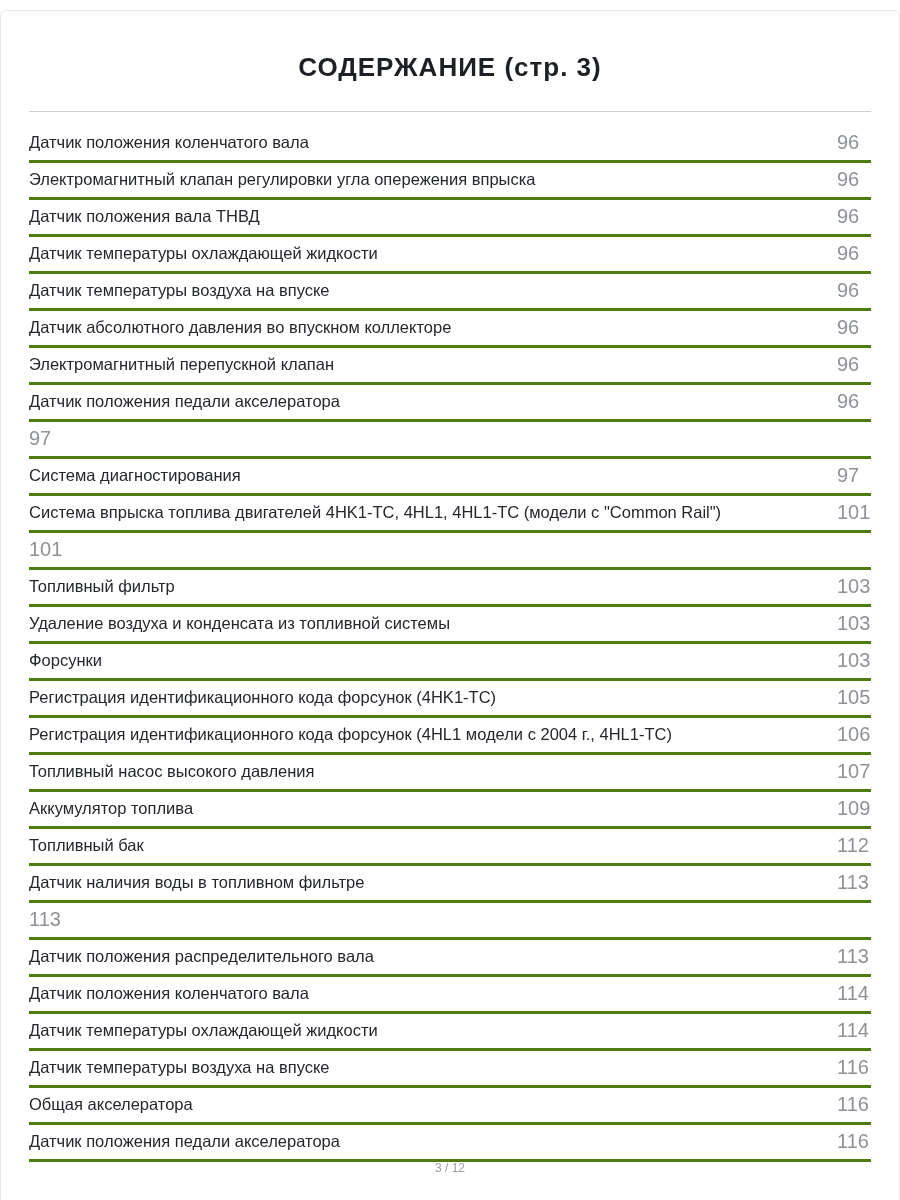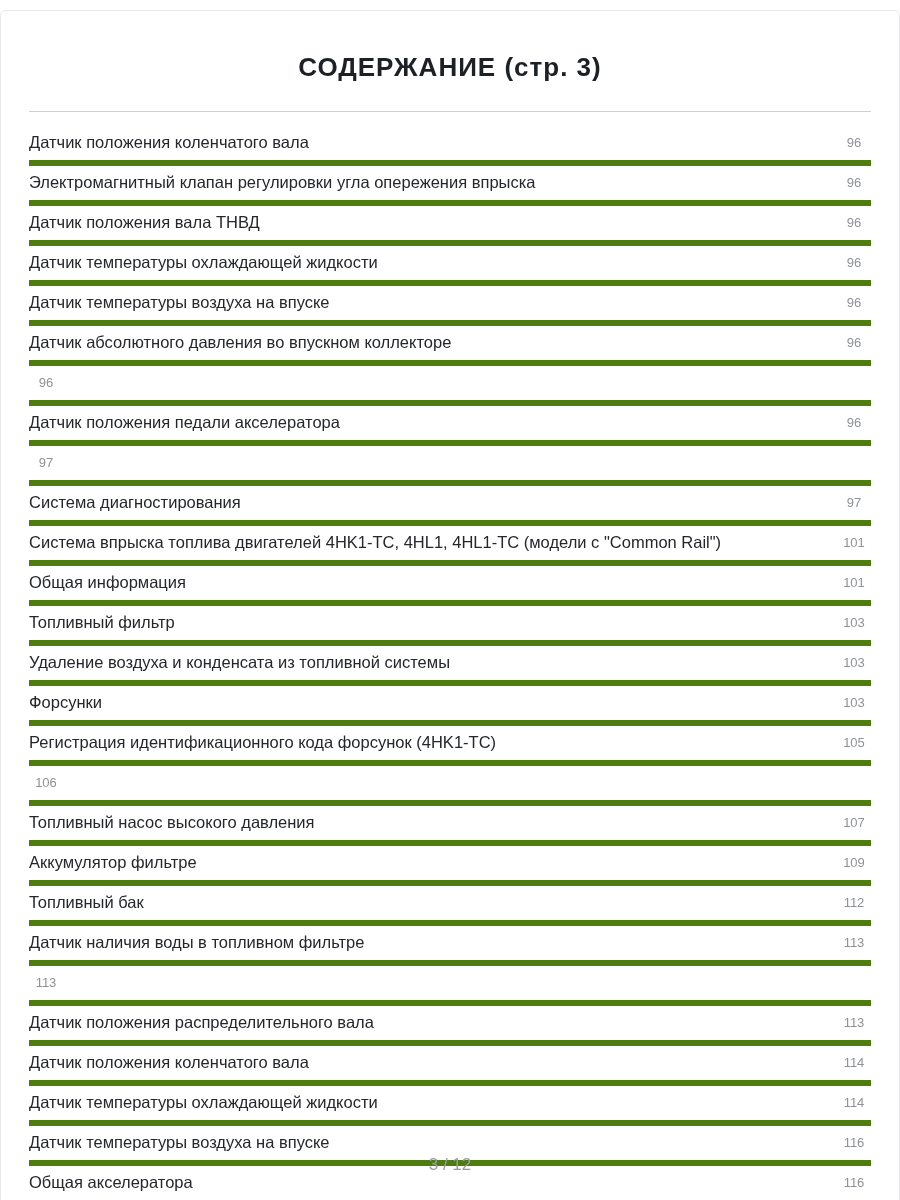--- a/index.html
+++ b/index.html
@@ -40,48 +40,48 @@
 
   .toc {
     margin-top: 14px;
   }
 
   .toc-row {
     display: flex;
     justify-content: space-between;
     align-items: flex-end;
     padding: 6px 0 7px 0;
-    border-bottom: 6px solid #4d7c0f;
+    border-bottom: 3px solid #4d7c0f;
     cursor: pointer;
   }
 
   .toc-label {
     flex: 1 1 auto;
     font-size: 16.5px;
     line-height: 21px;
     color: #24272c;
     padding-right: 28px;
   }
 
   .toc-page {
     flex: 0 0 auto;
-    font-size: 13px;
+    font-size: 20px;
     line-height: 21px;
     color: #8e9297;
-    text-align: center;
+    text-align: left;
     min-width: 34px;
   }
 
   .footer {
     position: absolute;
     left: 0;
     right: 0;
     bottom: 34px;
     text-align: center;
-    font-size: 17px;
+    font-size: 12px;
     color: #9a9da2;
   }
 </style>
 </head>
 <body>
 
 <div class="page">
   <h1 class="title">СОДЕРЖАНИЕ (стр. 3)</h1>
   <hr class="title-rule">
   <div class="toc" id="toc-list">
@@ -103,66 +103,67 @@
       </div>
       <div class="toc-row">
         <span class="toc-label">Датчик температуры воздуха на впуске</span>
         <span class="toc-page">96</span>
       </div>
       <div class="toc-row">
         <span class="toc-label">Датчик абсолютного давления во впускном коллекторе</span>
         <span class="toc-page">96</span>
       </div>
       <div class="toc-row">
+        <span class="toc-label">Электромагнитный перепускной клапан</span>
         <span class="toc-page">96</span>
       </div>
       <div class="toc-row">
         <span class="toc-label">Датчик положения педали акселератора</span>
         <span class="toc-page">96</span>
       </div>
       <div class="toc-row">
         <span class="toc-page">97</span>
       </div>
       <div class="toc-row">
         <span class="toc-label">Система диагностирования</span>
         <span class="toc-page">97</span>
       </div>
       <div class="toc-row">
         <span class="toc-label">Система впрыска топлива двигателей 4HK1-TC, 4HL1, 4HL1-TC (модели с "Common Rail")</span>
         <span class="toc-page">101</span>
       </div>
       <div class="toc-row">
-        <span class="toc-label">Общая информация</span>
         <span class="toc-page">101</span>
       </div>
       <div class="toc-row">
         <span class="toc-label">Топливный фильтр</span>
         <span class="toc-page">103</span>
       </div>
       <div class="toc-row">
         <span class="toc-label">Удаление воздуха и конденсата из топливной системы</span>
         <span class="toc-page">103</span>
       </div>
       <div class="toc-row">
         <span class="toc-label">Форсунки</span>
         <span class="toc-page">103</span>
       </div>
       <div class="toc-row">
         <span class="toc-label">Регистрация идентификационного кода форсунок (4HK1-TC)</span>
         <span class="toc-page">105</span>
       </div>
       <div class="toc-row">
+        <span class="toc-label">Регистрация идентификационного кода форсунок (4HL1 модели с 2004 г., 4HL1-TC)</span>
         <span class="toc-page">106</span>
       </div>
       <div class="toc-row">
         <span class="toc-label">Топливный насос высокого давления</span>
         <span class="toc-page">107</span>
       </div>
       <div class="toc-row">
-        <span class="toc-label">Аккумулятор фильтре</span>
+        <span class="toc-label">Аккумулятор топлива</span>
         <span class="toc-page">109</span>
       </div>
       <div class="toc-row">
         <span class="toc-label">Топливный бак</span>
         <span class="toc-page">112</span>
       </div>
       <div class="toc-row">
         <span class="toc-label">Датчик наличия воды в топливном фильтре</span>
         <span class="toc-page">113</span>
       </div>

